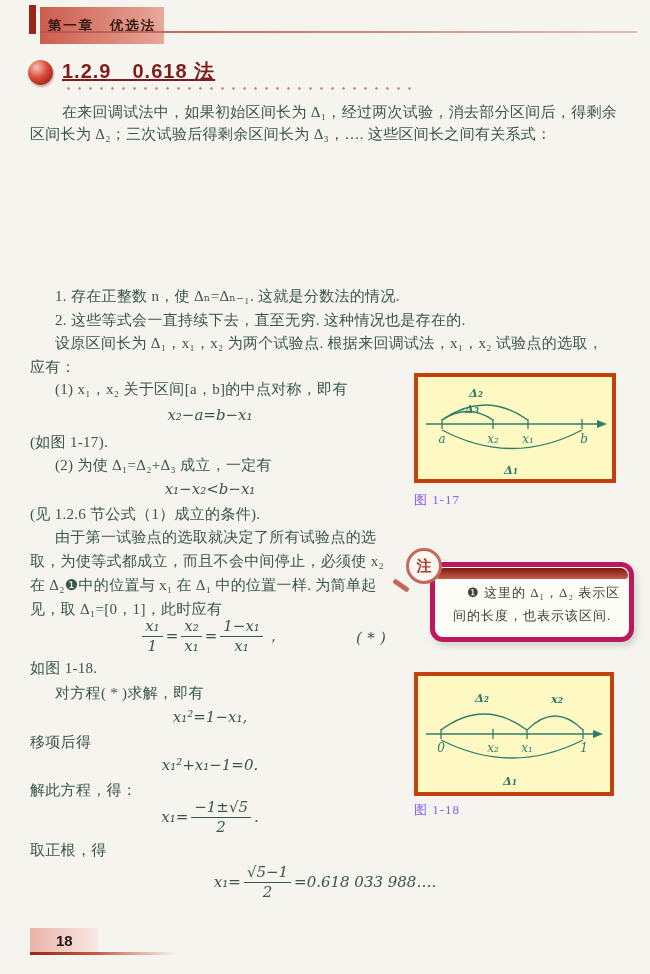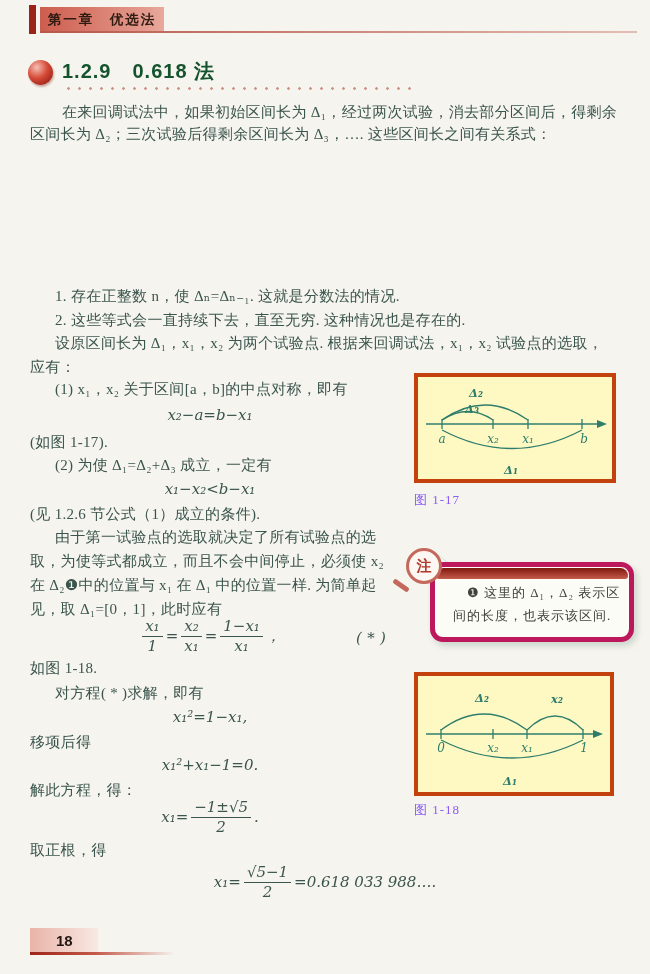--- a/index.html
+++ b/index.html
@@ -5,42 +5,42 @@
   html,body{margin:0;padding:0;background:#e8e6e0;}
   .page{
     position:relative;width:650px;height:974px;margin:0 auto;
     background:#f6f4ee;overflow:hidden;
     font-family:"Liberation Serif","DejaVu Serif",serif;
     color:#3a554d;font-size:15px;
   }
   
   .chapter-bar{position:absolute;left:29px;top:5px;width:7px;height:29px;background:#9b2318;}
   .chapter-box{
-    position:absolute;left:40px;top:7px;width:124px;height:25px;
+    position:absolute;left:40px;top:7px;width:124px;height:37px;
     background:linear-gradient(90deg,#cd5d4e,#e2978a 80%,#e8a99c);
     display:flex;align-items:center;justify-content:center;
   }
   .chapter-box span{
     font-family:"Liberation Sans","DejaVu Sans",sans-serif;
     font-weight:bold;font-size:13.5px;color:#2f1b12;letter-spacing:2px;
   }
   .header-rule{
     position:absolute;left:40px;top:31px;width:597px;height:2px;
     background:linear-gradient(90deg,#b8574a,#d19186 60%,#e3beb4);
   }
   
   .sphere{
     position:absolute;left:28px;top:60px;width:25px;height:25px;border-radius:50%;
     background:radial-gradient(circle at 35% 30%,#f5c0b5 0%,#d64a38 45%,#8c150b 95%);
     box-shadow:1px 2px 2px rgba(120,40,30,.35);
   }
   .section-title{
     position:absolute;left:62px;top:58px;
     font-family:"Liberation Sans","DejaVu Sans",sans-serif;
-    font-weight:bold;font-size:20px;color:#14532d;letter-spacing:1px;
+    font-weight:bold;font-size:20px;color:#7f1d1d;letter-spacing:1px;text-decoration:underline;
   }
   .dotted-row{
     position:absolute;left:63px;top:86px;width:352px;height:5px;
     background-image:radial-gradient(circle,#cf9182 1.2px,rgba(0,0,0,0) 1.5px);
     background-size:11px 5px;background-repeat:repeat-x;
   }
   
   .tl{position:absolute;white-space:nowrap;letter-spacing:.3px;line-height:20px;}
   .math{font-family:"DejaVu Serif",serif;font-style:italic;}
   .eqc{position:absolute;left:30px;width:360px;text-align:center;white-space:nowrap;}

